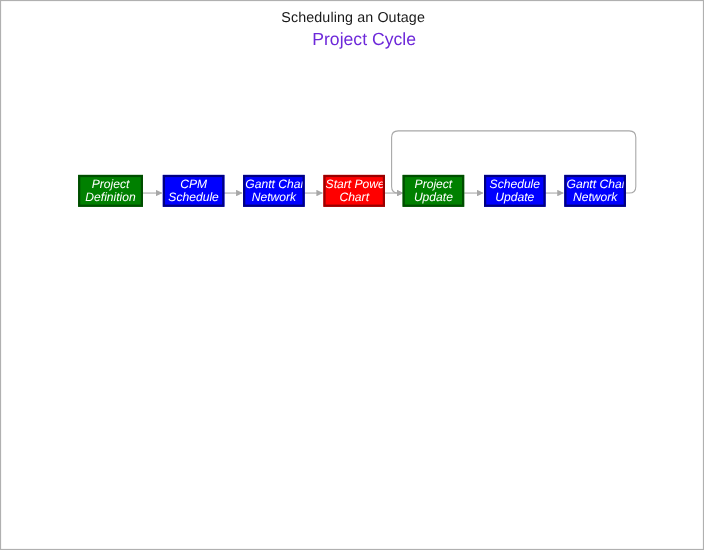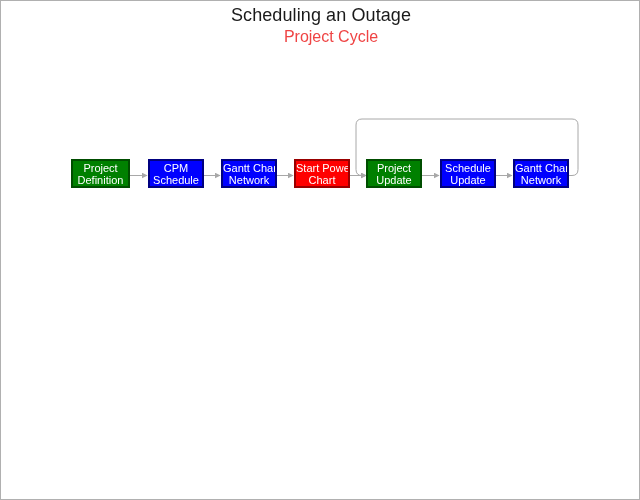--- a/index.html
+++ b/index.html
@@ -22,30 +22,30 @@
   
   #title-block {
     position: absolute;
     left: 0;
     top: 3px;
     width: 640px;
     text-align: center;
     user-select: none;
   }
   #main-title {
-    font-size: 18px;
+    font-size: 13px;
     color: #1a1a1a;
     line-height: 23px;
     letter-spacing: 0.1px;
     font-weight: normal;
     margin: 0;
   }
   #sub-title {
     font-size: 16px;
-    color: #ef4444;
+    color: #6d28d9;
     line-height: 20px;
     font-weight: normal;
     margin: 0;
     padding-left: 20px;
   }
   
   #flow-svg {
     position: absolute;
     left: 0;
     top: 0;
@@ -63,20 +63,21 @@
     line-height: 12px;
     text-align: center;
     white-space: nowrap;
     overflow: hidden;
     display: flex;
     flex-direction: column;
     align-items: center;
     justify-content: center;
     padding-top: 1px;
     user-select: none;
+    font-style: italic;
   }
   .node .ln {
     display: block;
     width: 100%;
     text-align: center;
   }
   .node.green {
     background: #008000;
     border-color: #004d00;
   }

